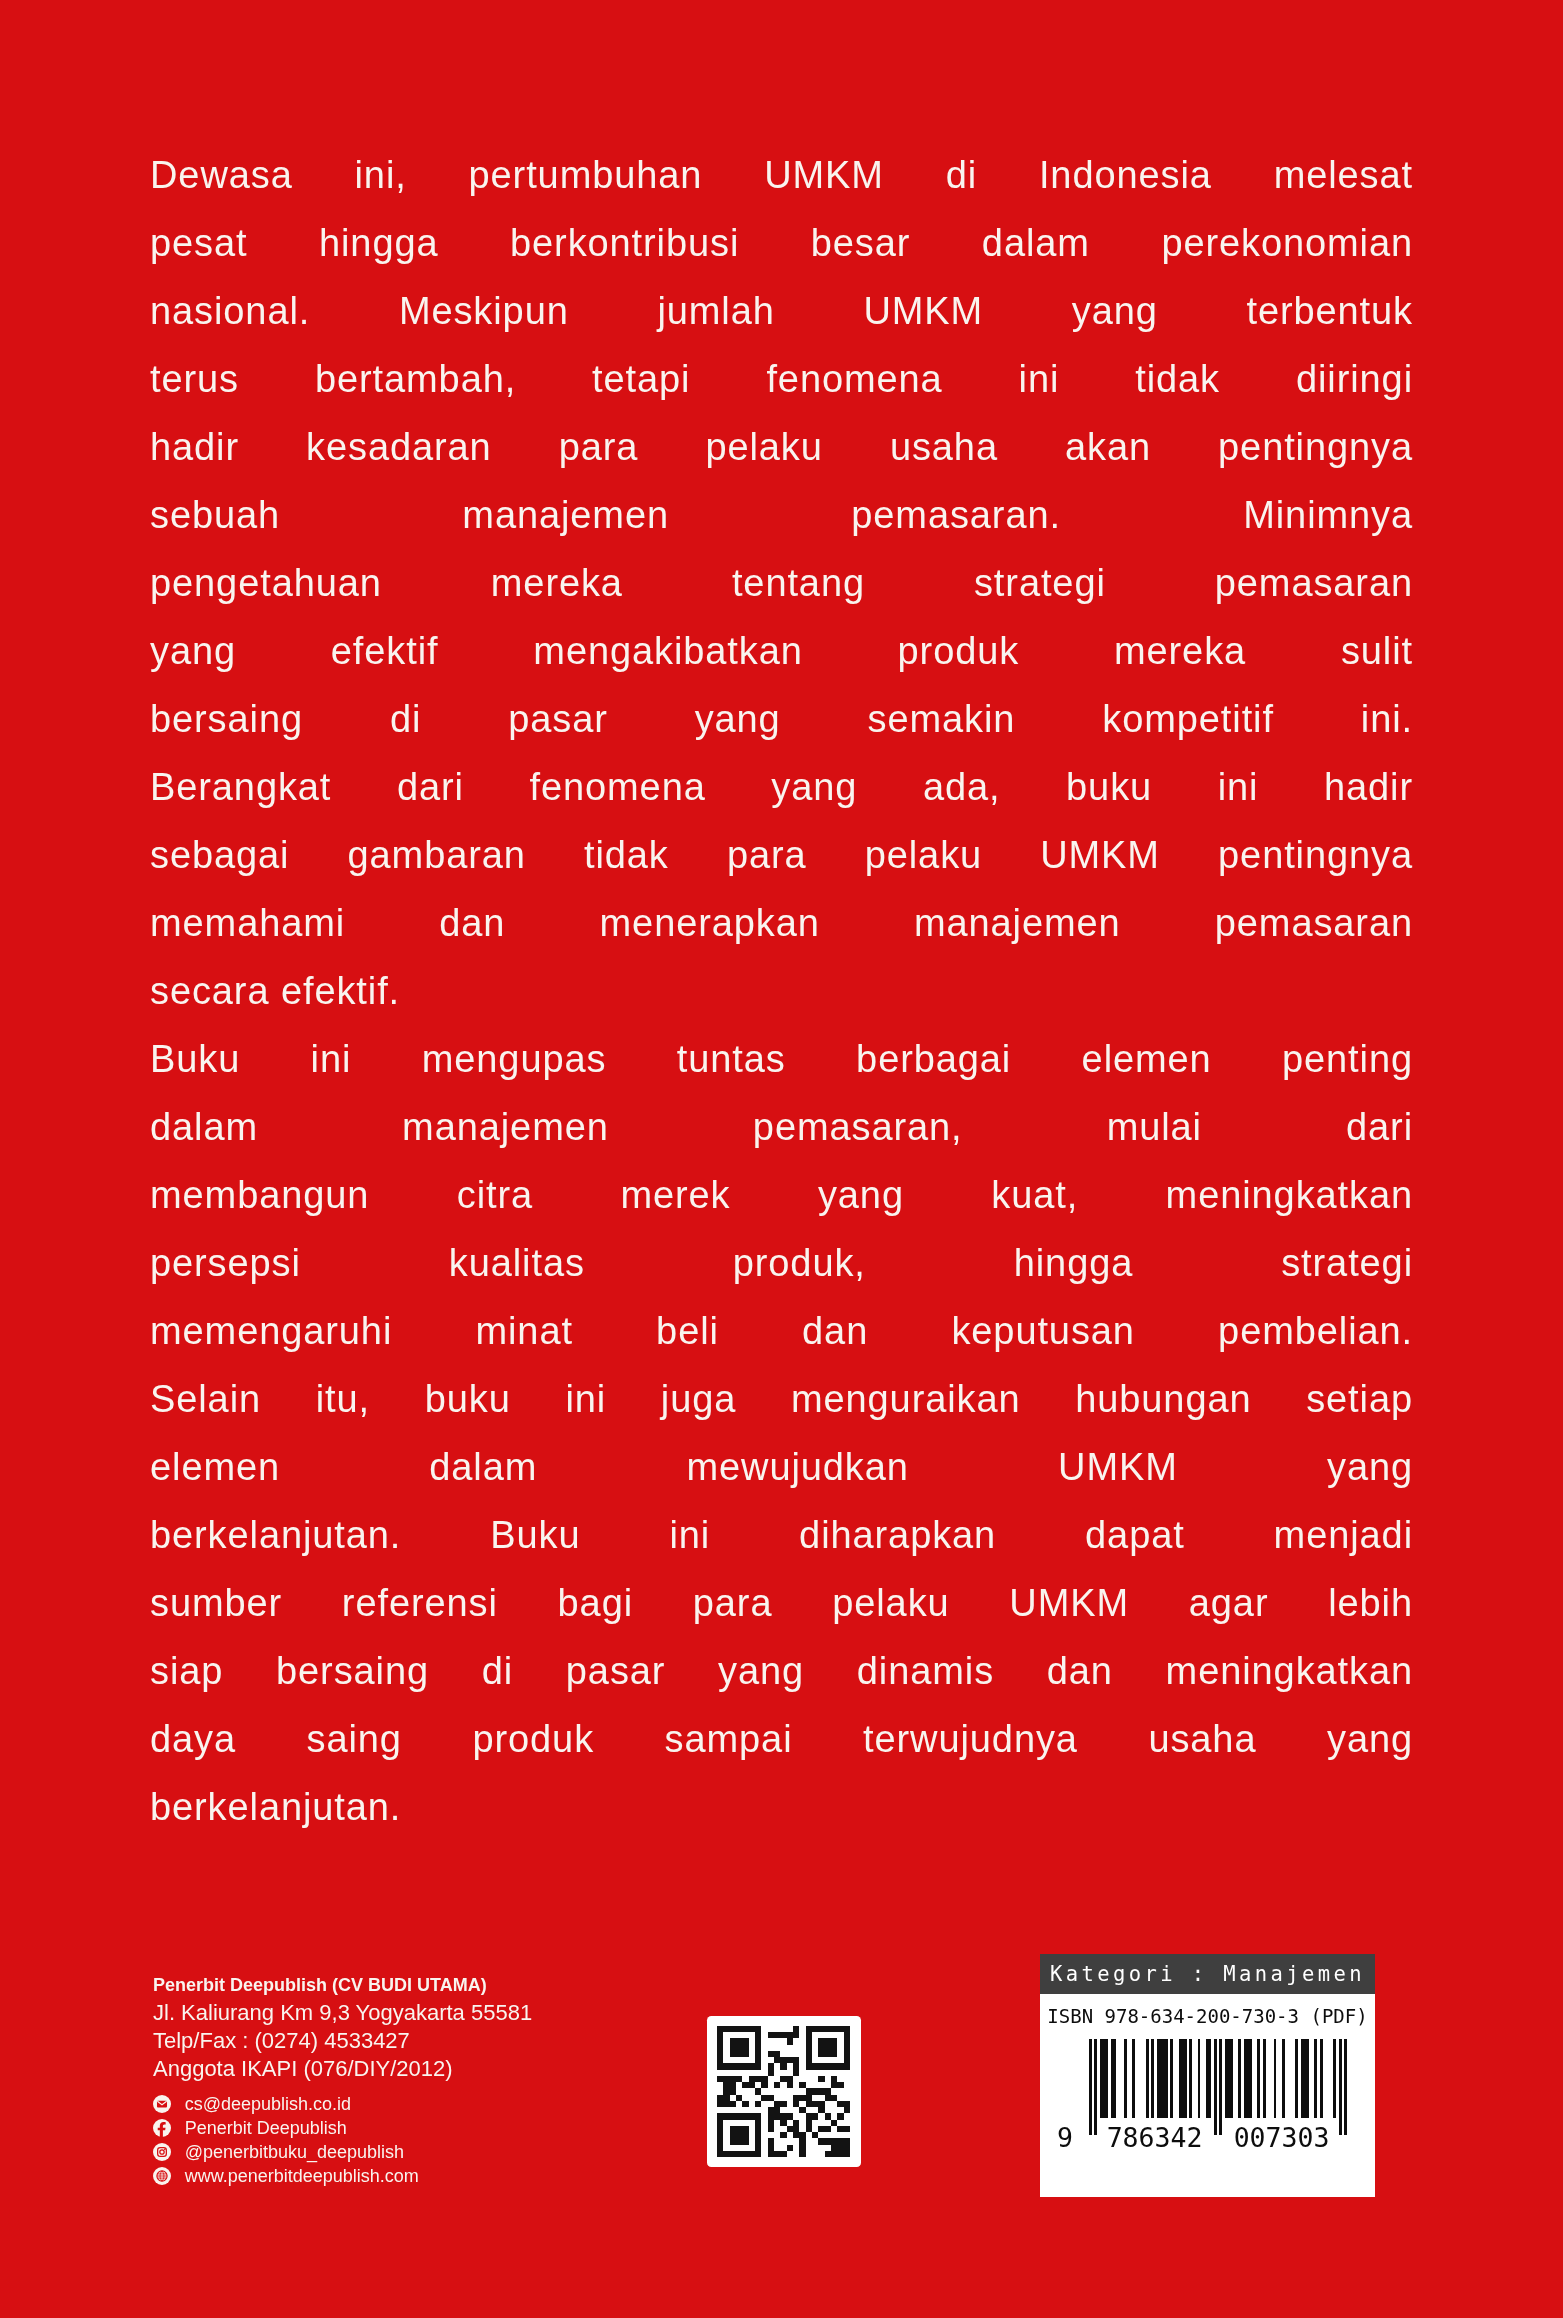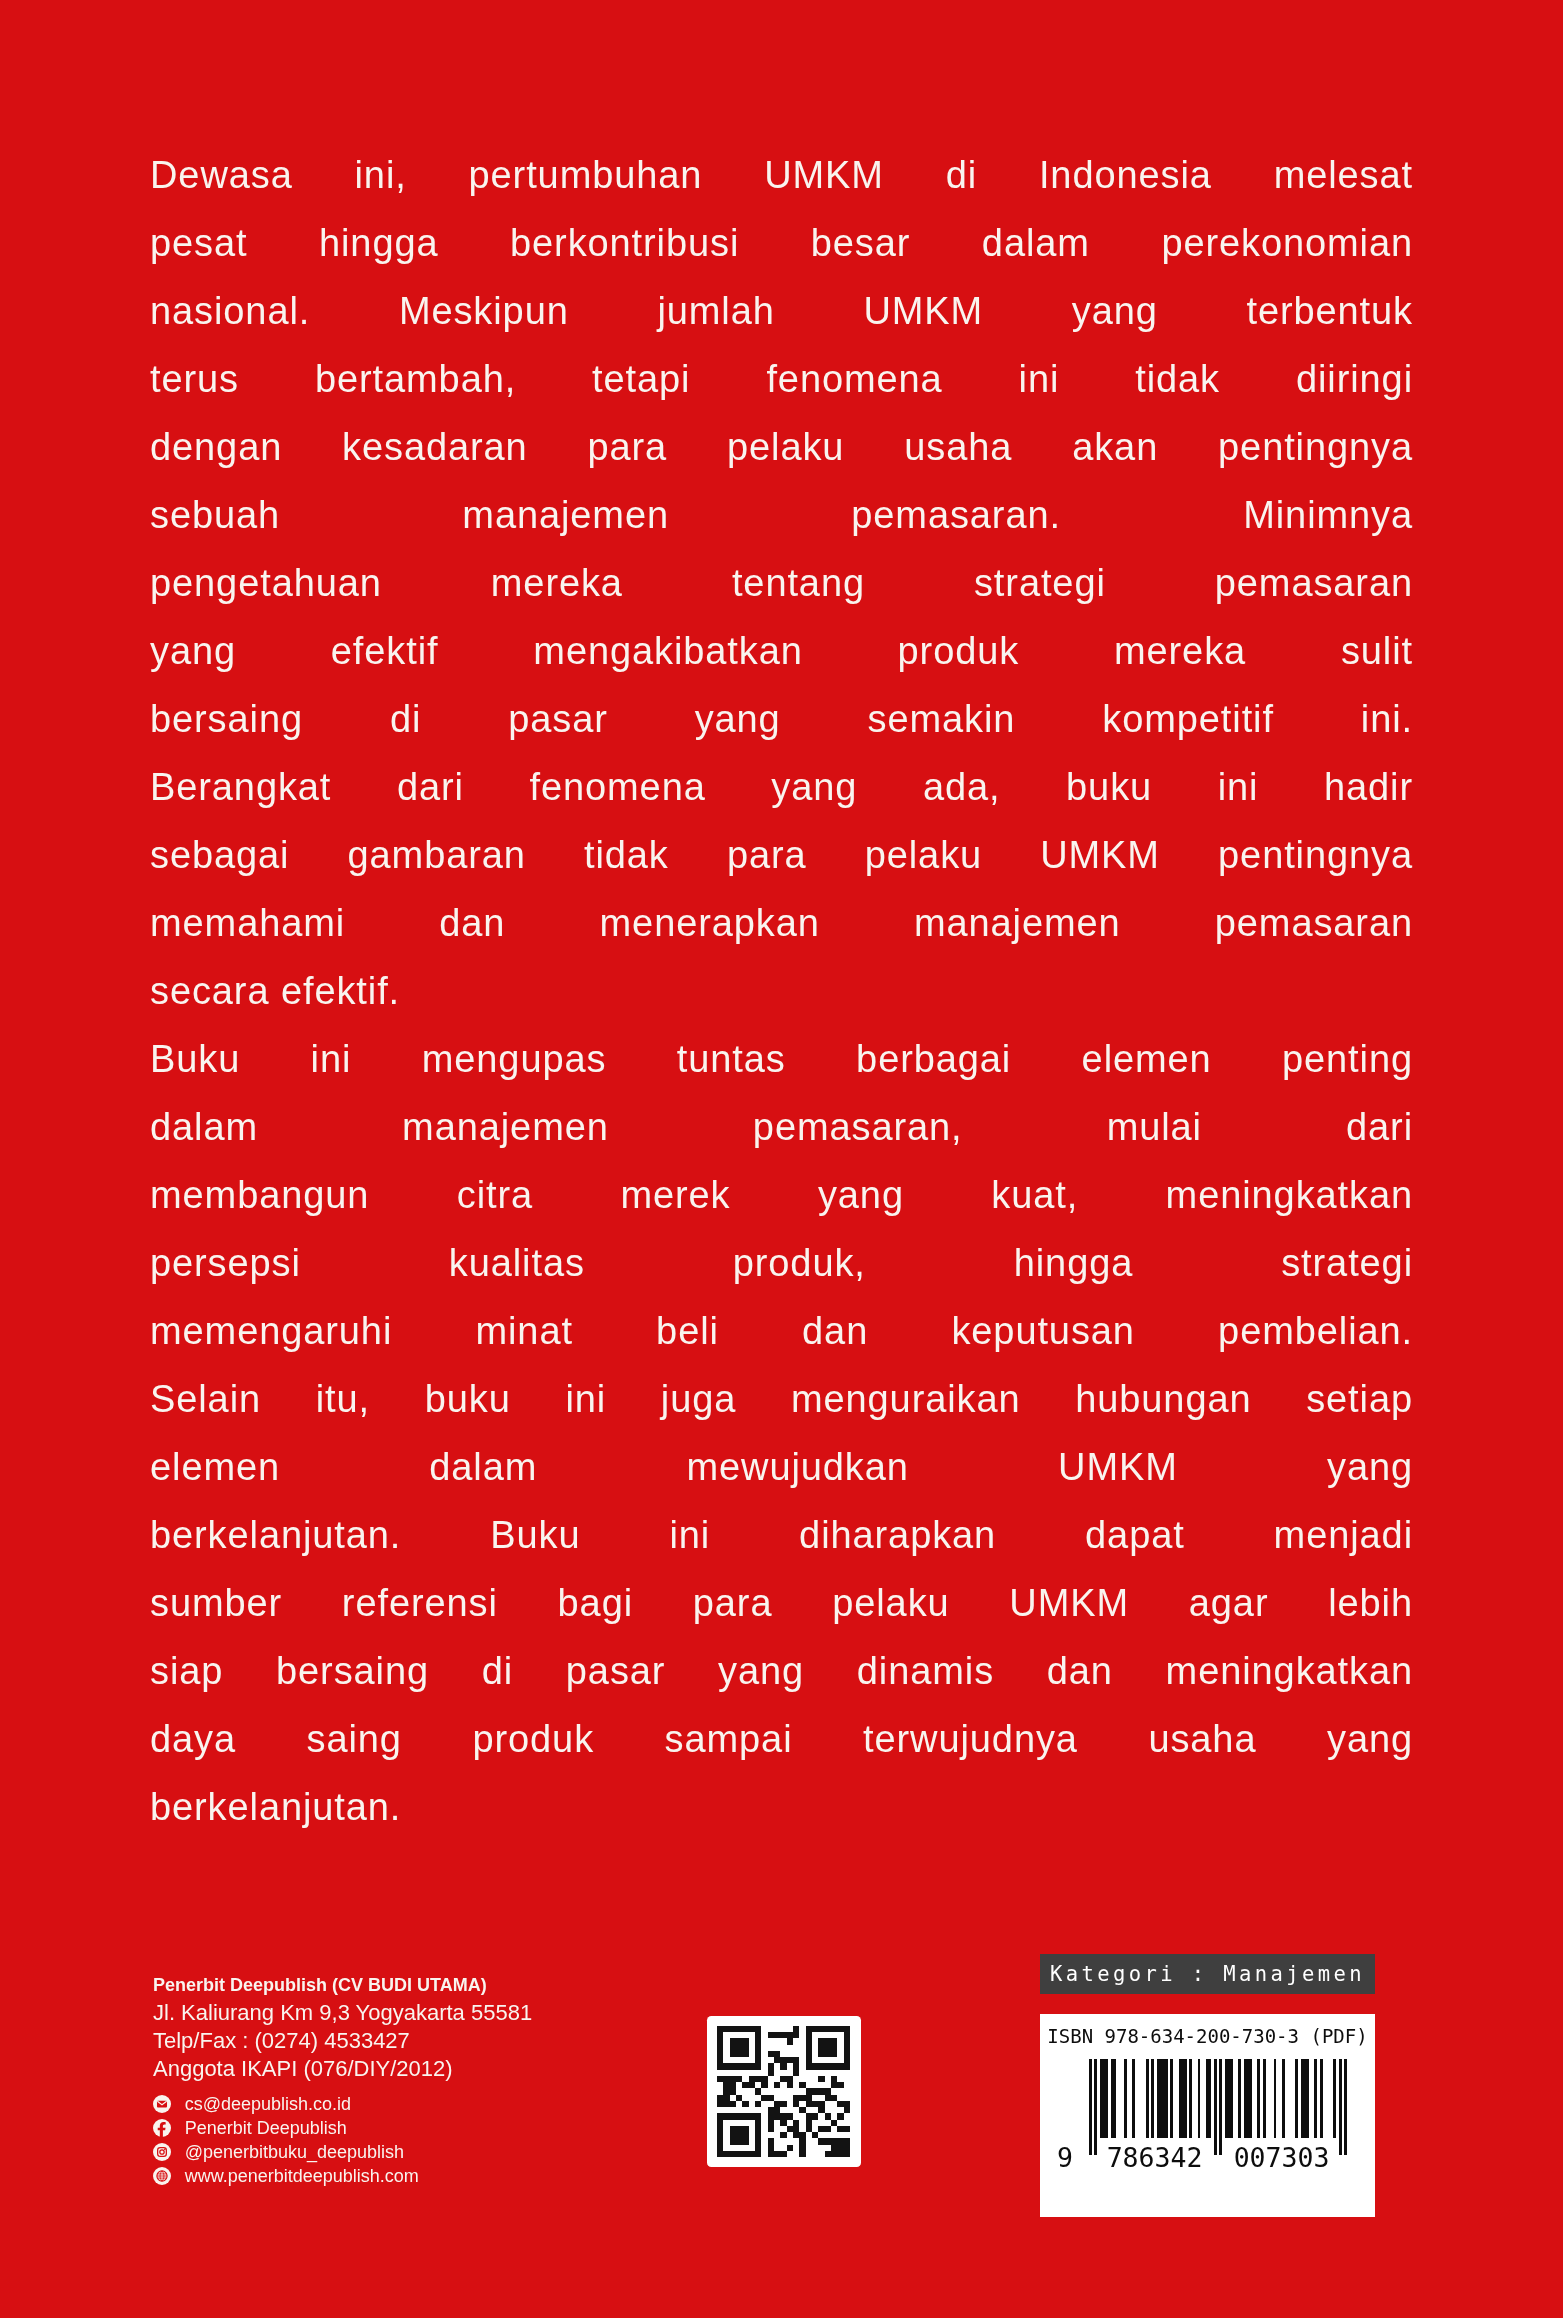--- a/index.html
+++ b/index.html
@@ -36,21 +36,21 @@
     background:#ffffff;border-radius:4.3px;
   }
   .qr-box svg{position:absolute;left:10.2px;top:10.2px;width:133px;height:131px;}
   
   .barcode-block{position:absolute;left:1040px;top:1954px;width:335px;}
   .barcode-header{
     height:40px;background:#3f3f3f;color:#ffffff;
     font-family:"DejaVu Sans Mono",monospace;font-size:20.5px;letter-spacing:3.4px;
     display:flex;align-items:center;justify-content:center;
   }
-  .barcode-body{position:relative;background:#ffffff;height:203px;color:#0d0d0d;margin-top:20px;}
+  .barcode-body{position:relative;background:#ffffff;height:203px;color:#0d0d0d;}
   .isbn-label{
     padding-top:11px;text-align:center;
     font-family:"DejaVu Sans Mono",monospace;font-size:19px;letter-spacing:0px;
   }
   #ean-svg{position:absolute;left:49px;top:45px;}
   .digit{
     position:absolute;top:130px;height:27px;line-height:27px;background:#ffffff;
     font-family:"DejaVu Sans Mono",monospace;font-size:26.5px;
   }
   .digit.d0{left:17px;width:25.6px;text-align:left;}
@@ -61,21 +61,21 @@
 <body>
 
 <div class="page">
 
   <div class="synopsis">
     <div class="para">
         <div class="line just">Dewasa ini, pertumbuhan UMKM di Indonesia melesat</div>
         <div class="line just">pesat hingga berkontribusi besar dalam perekonomian</div>
         <div class="line just">nasional. Meskipun jumlah UMKM yang terbentuk</div>
         <div class="line just">terus bertambah, tetapi fenomena ini tidak diiringi</div>
-        <div class="line just">dengan kesadaran para pelaku usaha akan pentingnya</div>
+        <div class="line just">hadir kesadaran para pelaku usaha akan pentingnya</div>
         <div class="line just">sebuah manajemen pemasaran. Minimnya</div>
         <div class="line just">pengetahuan mereka tentang strategi pemasaran</div>
         <div class="line just">yang efektif mengakibatkan produk mereka sulit</div>
         <div class="line just">bersaing di pasar yang semakin kompetitif ini.</div>
         <div class="line just">Berangkat dari fenomena yang ada, buku ini hadir</div>
         <div class="line just">sebagai gambaran tidak para pelaku UMKM pentingnya</div>
         <div class="line just">memahami dan menerapkan manajemen pemasaran</div>
         <div class="line">secara efektif.</div>
       </div>
     <div class="para">

